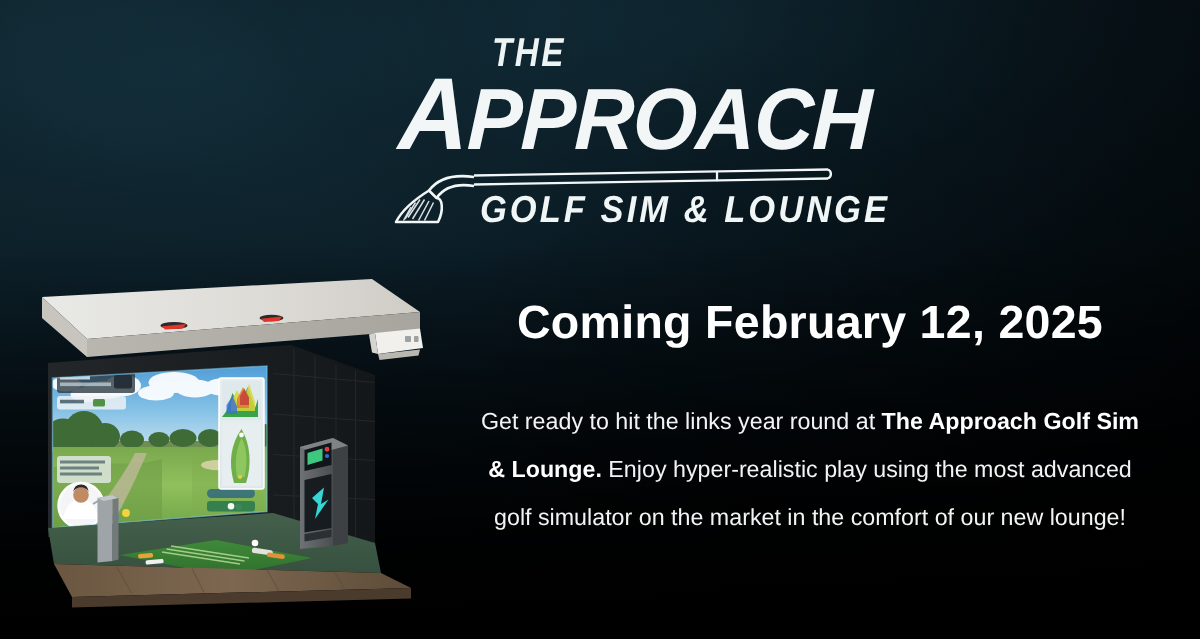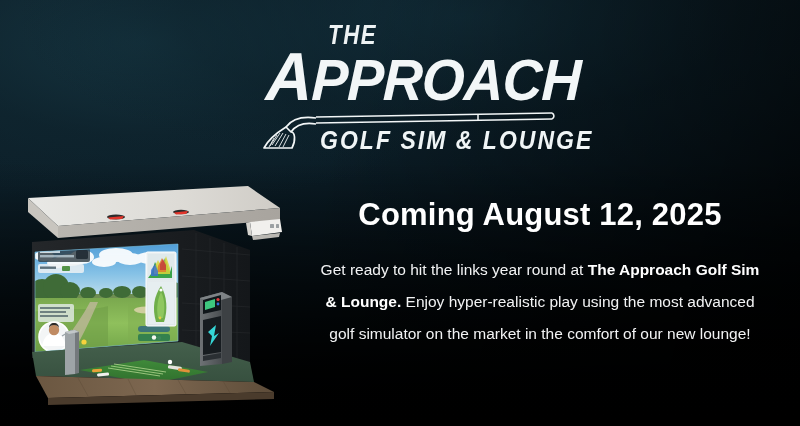--- a/index.html
+++ b/index.html
@@ -81,21 +81,21 @@
   .copy {
     position:absolute; left:300px; top:198px; width:480px;
     text-align:center;
   }
   .headline {
     font-size:31px; font-weight:bold; color:#ffffff;
     letter-spacing:0.2px; line-height:1.1;
     white-space:nowrap;
   }
   .body-copy {
-    margin-top:22px;
+    margin-top:34px;
     font-size:15.5px; color:#f2f3f4;
     line-height:2.05;
     padding:0 18px;
   }
   .body-copy b { font-weight:bold; color:#ffffff; }
 </style>
 </head>
 <body>
 
 <div class="banner">
@@ -352,16 +352,16 @@
       <g stroke="#5c4a37" stroke-width="0.7" opacity="0.6">
         <path d="M60 192 L70 210"></path>
         <path d="M110 193 L118 209"></path>
         <path d="M160 194 L168 208"></path>
         <path d="M205 195 L212 207"></path>
       </g>
     </svg>
   </div>
 
   <div class="copy">
-    <div class="headline">Coming August 12, 2025</div>
+    <div class="headline">Coming February 12, 2025</div>
     <p class="body-copy">Get ready to hit the links year round at <b>The Approach Golf Sim &amp; Lounge.</b> Enjoy hyper-realistic play using the most advanced golf simulator on the market in the comfort of our new lounge!</p>
   </div>
 </div>
 
 </body></html>

